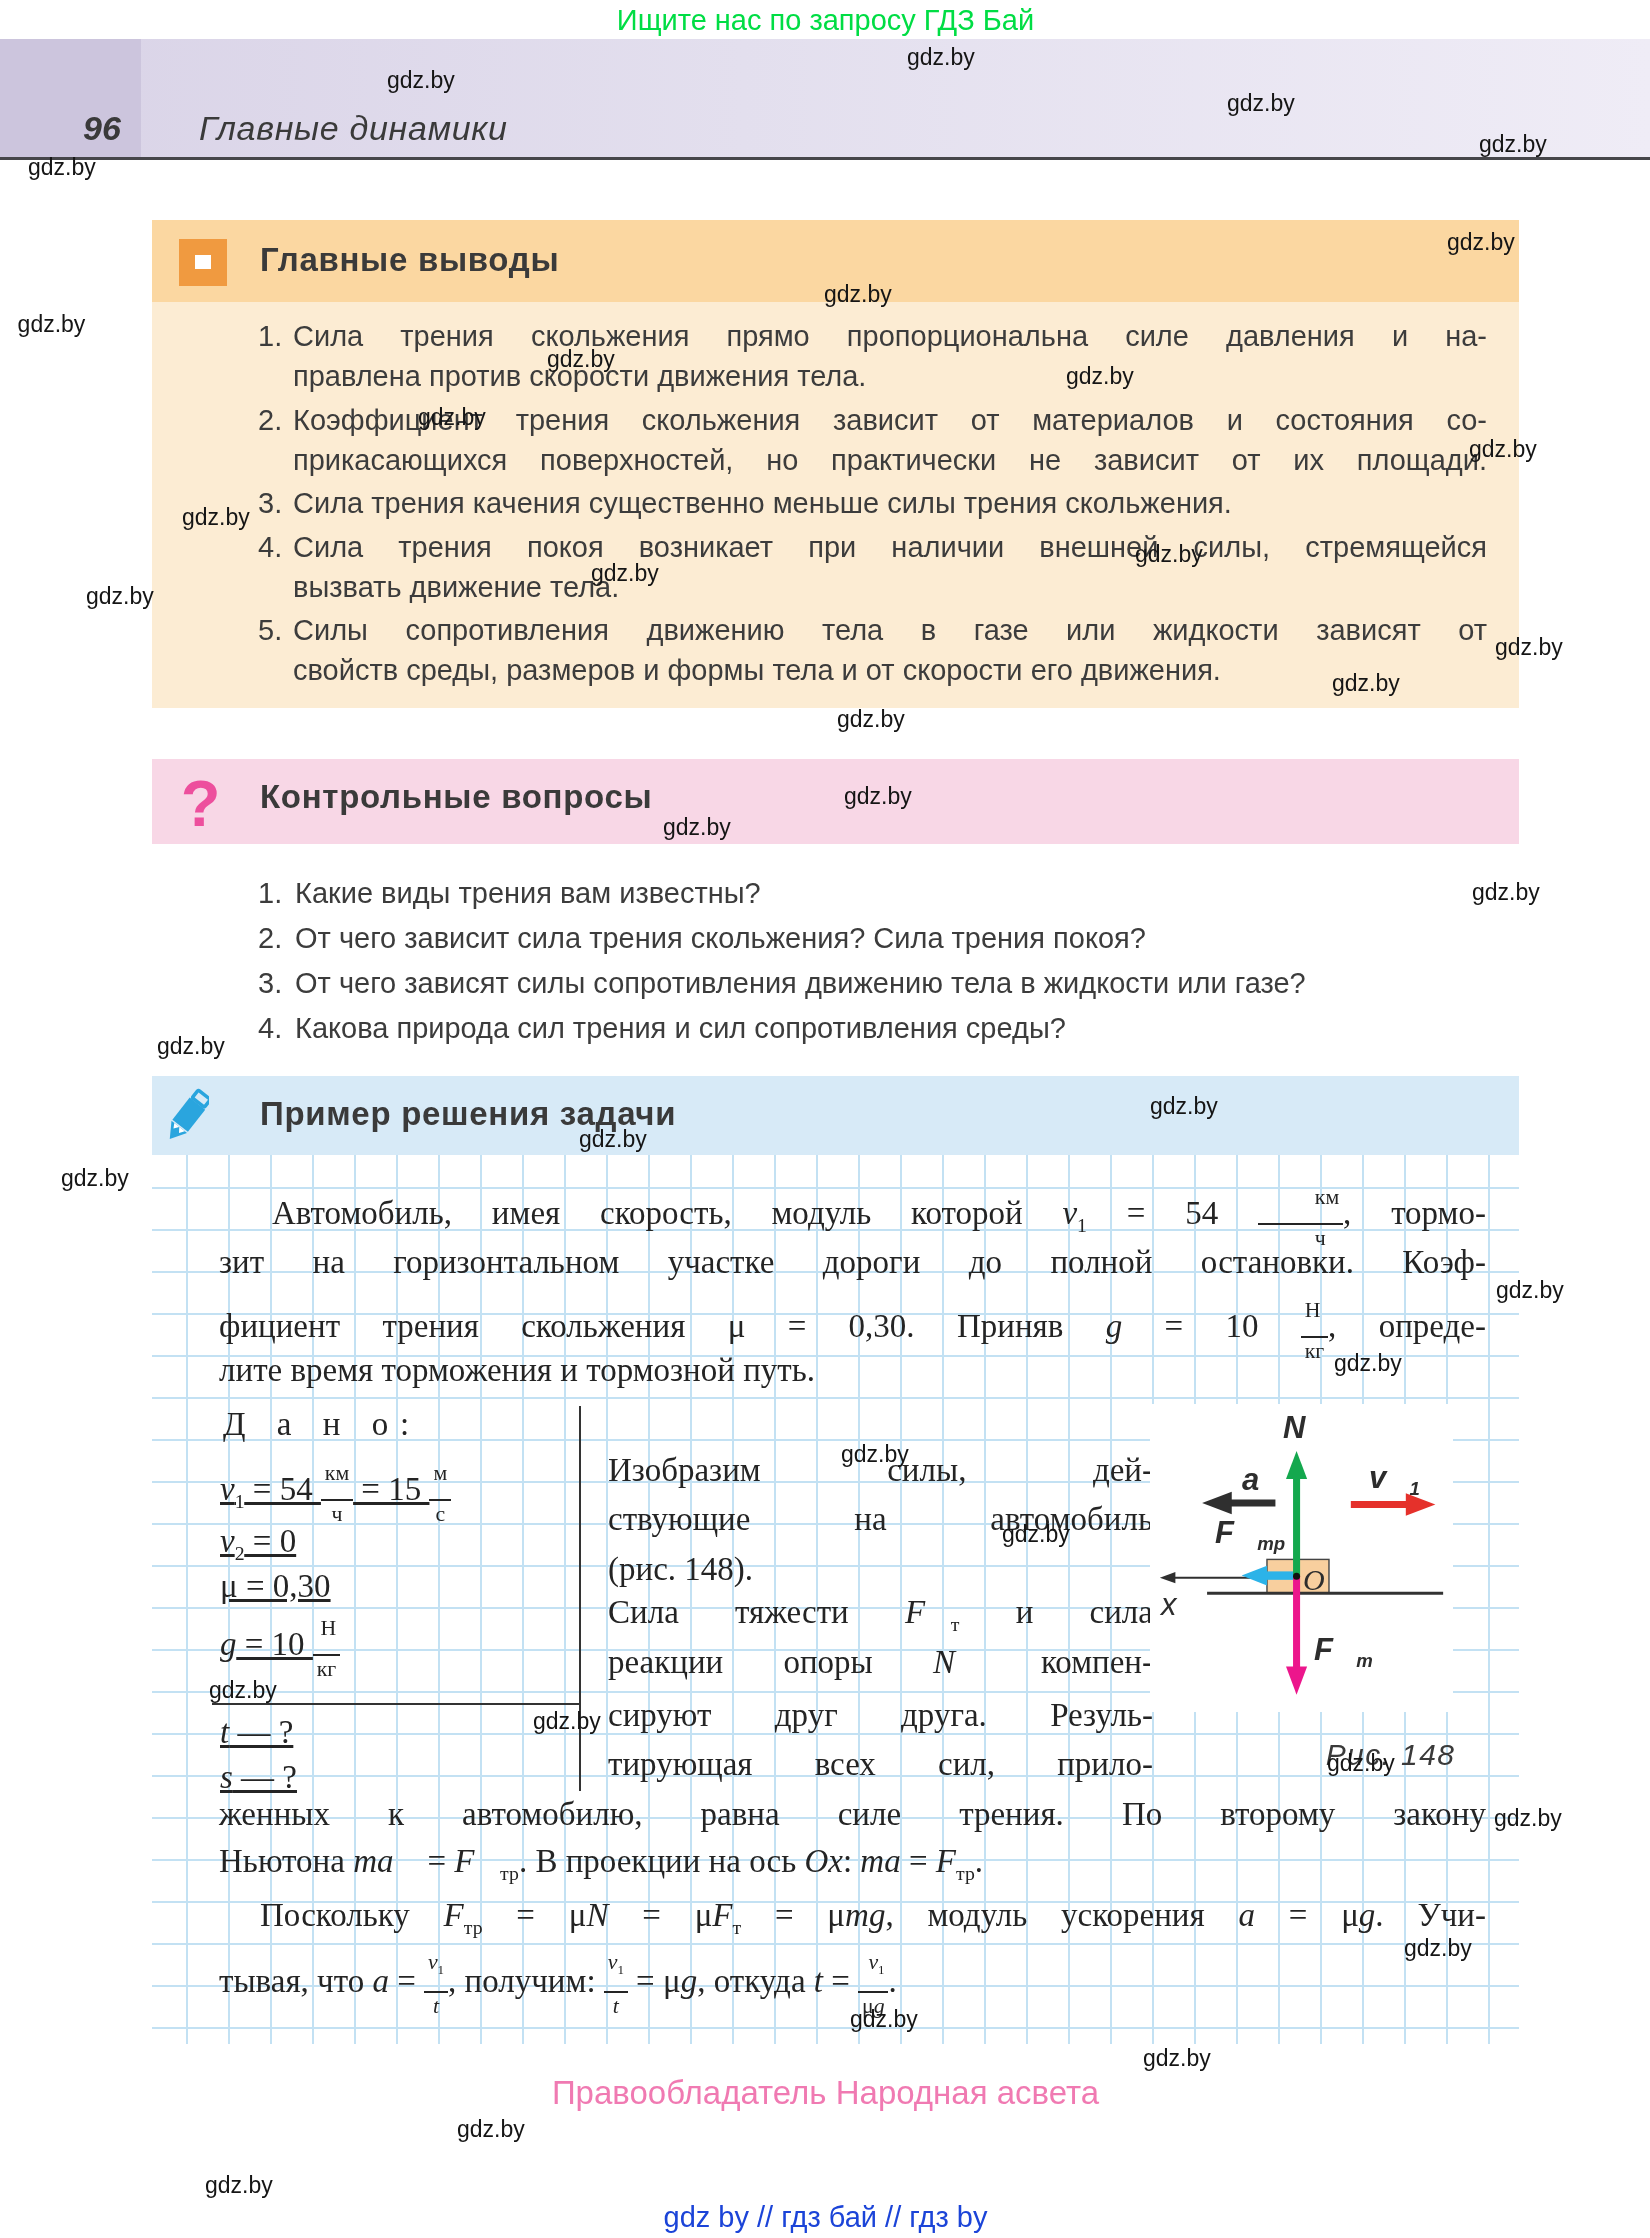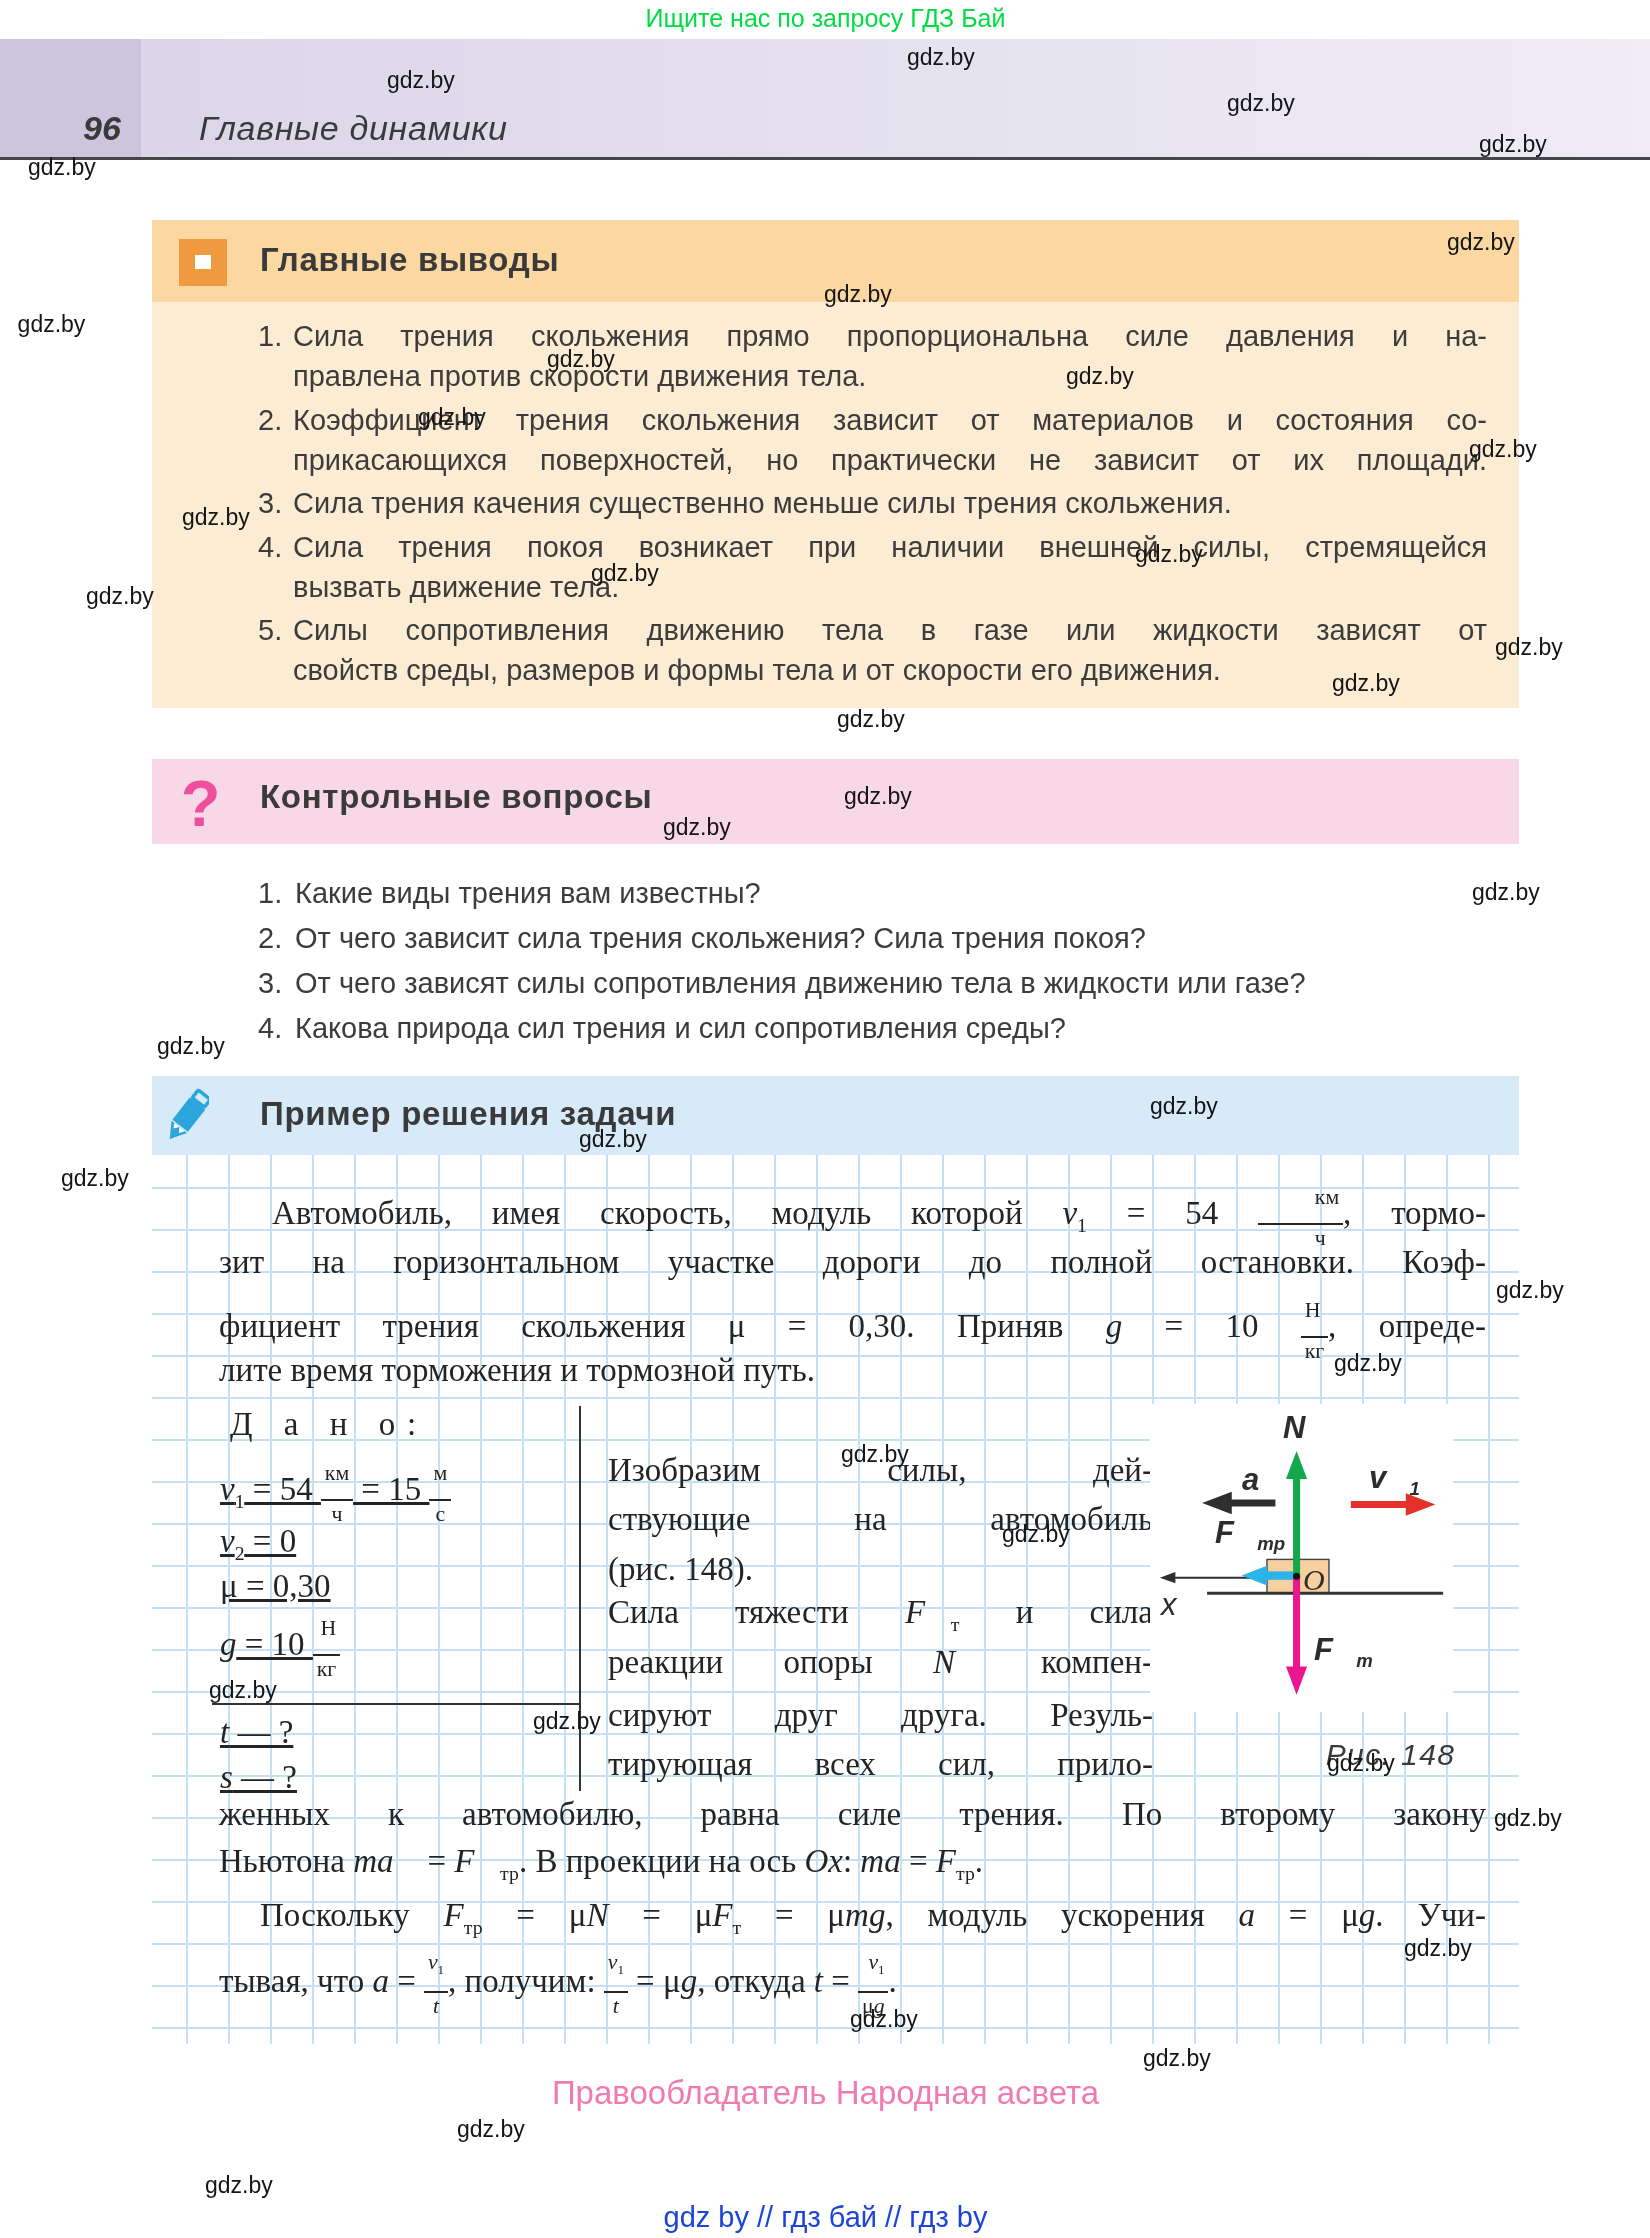--- a/index.html
+++ b/index.html
@@ -1,21 +1,21 @@
 <!DOCTYPE html>
 <html style="font-size:11.3px"><head>
 <meta charset="utf-8">
 <style>
   html,body{margin:0;padding:0;background:#ffffff;}
   #page{position:relative;width:1651px;height:2239px;background:#ffffff;overflow:hidden;
         font-family:"Liberation Sans",sans-serif;color:#3c3c3c;}
   .abs{position:absolute;}
 
   
-  #top-banner{left:0;top:4.2px;width:100%;text-align:center;font-size:25px;color:#00dd44;}
+  #top-banner{left:0;top:4.2px;width:100%;text-align:center;font-size:29px;color:#00dd44;}
 
   
   #header-band{left:0;top:39px;width:100%;height:118px;
      background:linear-gradient(90deg,#d9d3e7 0%,#e3dfee 45%,#efecf6 100%);}
   #header-pagebox{left:0;top:39px;width:141px;height:118px;background:#ccc5dd;}
   #page-number{left:83px;top:109px;font-size:34px;font-weight:bold;font-style:italic;color:#3a3a3a;}
   #chapter-title{left:199px;top:109px;font-size:34px;font-style:italic;color:#3a3a3a;letter-spacing:0.7px;}
   #header-rule{left:0;top:157px;width:100%;height:2.8px;background:#46464a;}
 
   
@@ -53,21 +53,21 @@
                      linear-gradient(to bottom,#c3e1f3 2.1px,transparent 2.1px);
     background-size:42px 42px;background-position:34px 32px;}
 
   .serif{font-family:"Liberation Serif",serif;color:#242424;font-size:33px;}
   .s-line{position:absolute;}
   sub{font-size:.6em;}
   .frac{display:inline-block;text-align:center;font-size:.66em;vertical-align:-.95em;line-height:1.2;}
   .frac .num{display:block;border-bottom:2.1px solid currentColor;padding:0 .18em 13px;text-align:right;}
   .frac .den{display:block;padding:0 .18em;}
 
-  #given-label{left:230px;top:1406px;letter-spacing:.35em;}
+  #given-label{left:223px;top:1406px;letter-spacing:.35em;}
   #sol-label{left:608px;top:1404px;width:543px;text-align:center;letter-spacing:.3em;}
   #given-col .g-line{position:absolute;left:220px;text-decoration:underline;}
   #vert-divider{left:579px;top:1406px;width:2.1px;height:385px;background:#333;}
   #given-rule{left:212px;top:1703px;width:367px;height:2.1px;background:#333;}
 
   
   #fig-panel{left:1150px;top:1404px;width:303px;height:308px;background:#ffffff;}
   #fig-svg{left:1150px;top:1404px;}
   .fig-label{position:absolute;font-style:italic;font-weight:600;font-size:31px;color:#2d2d2d;font-family:"Liberation Sans",sans-serif;}
   #fig-caption{left:1267px;top:1738px;width:247px;text-align:center;font-size:30px;font-style:italic;color:#3a3a3a;letter-spacing:1.4px;}

